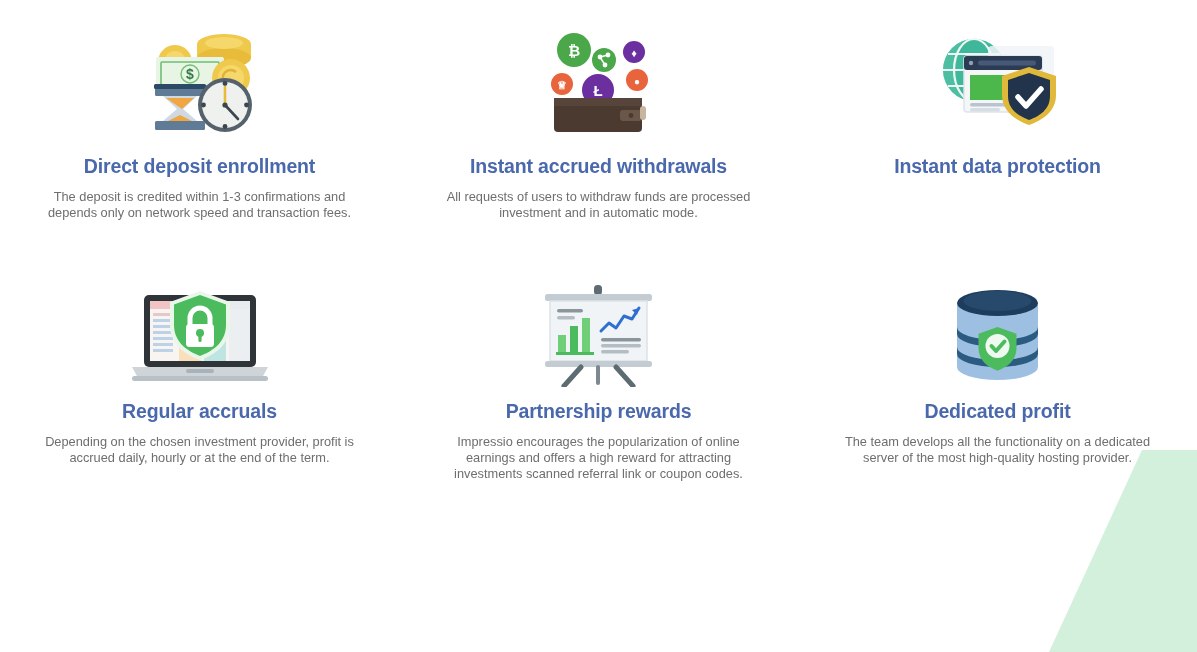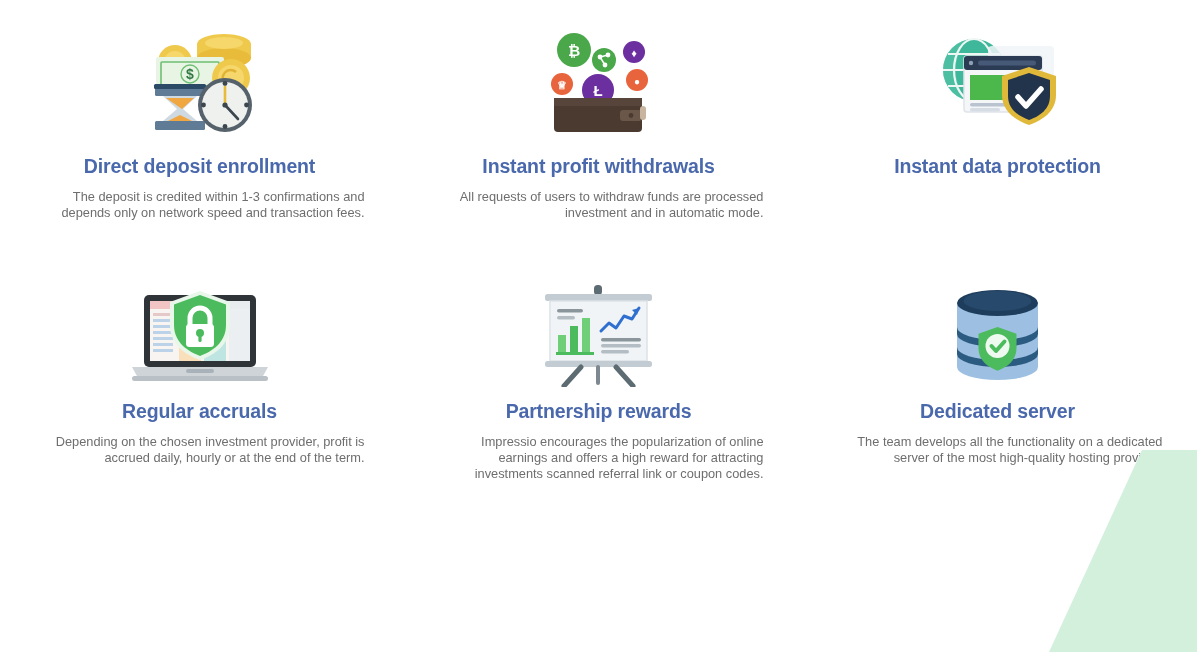--- a/index.html
+++ b/index.html
@@ -55,21 +55,21 @@
     font-weight: bold;
     color: #4a68ac;
     letter-spacing: -0.15px;
     text-align: left;
     line-height: 1.1;
   }
   .feature-desc {
     margin-top: 12px;
     font-size: 12.8px;
     color: #6e6e6e;
-    text-align: right;
+    text-align: center;
     line-height: 1.22;
     max-width: 330px;
   }
   .row-2 .feature-icon { height: 104px; }
   .row-2 .feature-title { margin-top: 14px; }
 </style>
 </head>
 <body>
 
 <div class="features-grid">
@@ -138,21 +138,21 @@
         <circle cx="62" cy="68" r="16" fill="#6b2fa0"></circle>
         <text x="62" y="74" font-size="15" font-weight="bold" fill="#ffffff" text-anchor="middle" font-family="'Liberation Sans',sans-serif">Ł</text>
 
         <path d="M18 76 h88 v30 a4 4 0 0 1 -4 4 h-80 a4 4 0 0 1 -4 -4 z" fill="#4a3a30"></path>
         <path d="M18 76 h88 v8 h-88 z" fill="#57443a"></path>
         <rect x="84" y="88" width="22" height="11" rx="3" fill="#6b564a"></rect>
         <circle cx="95" cy="93.5" r="2.4" fill="#4a3a30"></circle>
         <rect x="104" y="84" width="6" height="14" rx="3" fill="#c9b59f"></rect>
       </svg>
     </div>
-    <div class="feature-title">Instant profit withdrawals</div>
+    <div class="feature-title">Instant accrued withdrawals</div>
     <div class="feature-desc">All requests of users to withdraw funds are processed investment and in automatic mode.</div>
   </div>
 
   <div class="feature-cell">
     <div class="feature-icon">
       <svg width="135" height="112" viewBox="0 0 135 112">
 
         <circle cx="44" cy="48" r="31" fill="#3fb79a"></circle>
         <path d="M44 17 a31 31 0 0 0 0 62 a18 31 0 0 1 0 -62 z" fill="#58c6aa" opacity="0.55"></path>
         <path d="M13 48 h62" stroke="#eef7f4" stroke-width="2.2" fill="none"></path>
@@ -261,21 +261,21 @@
         <path d="M22 64 a40.5 13 0 0 0 81 0 v7 a40.5 13 0 0 1 -81 0 z" fill="#2c5b82"></path>
 
         <ellipse cx="62.5" cy="20" rx="40.5" ry="13" fill="#1e3d5c"></ellipse>
         <ellipse cx="62.5" cy="18" rx="34" ry="10" fill="#27496b"></ellipse>
 
         <path d="M62.5 44 l19 6.8 v14.5 c0 12.5 -10 19 -19 22.5 c-9 -3.5 -19 -10 -19 -22.5 v-14.5 z" fill="#4cbb5e"></path>
         <circle cx="62.5" cy="63" r="12" fill="#eef9ef"></circle>
         <path d="M56.5 63 l4.5 5 l8.5 -9.5" stroke="#4cbb5e" stroke-width="4" fill="none" stroke-linecap="round" stroke-linejoin="round"></path>
       </svg>
     </div>
-    <div class="feature-title">Dedicated server</div>
+    <div class="feature-title">Dedicated profit</div>
     <div class="feature-desc">The team develops all the functionality on a dedicated server of the most high-quality hosting provider.</div>
   </div>
 
 </div>
 
 <div class="corner-accent">
   <svg width="200" height="212" viewBox="0 0 200 212">
     <polygon points="145,10 200,10 200,212 52,212" fill="#d3f0dd"></polygon>
   </svg>
 </div>

